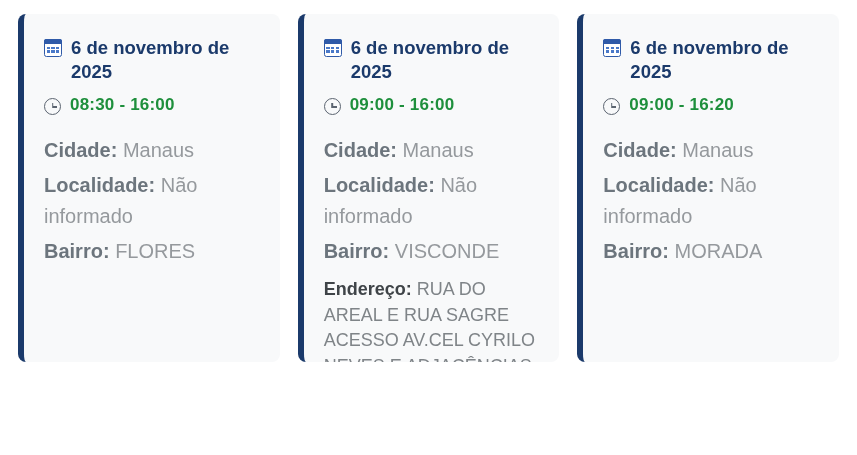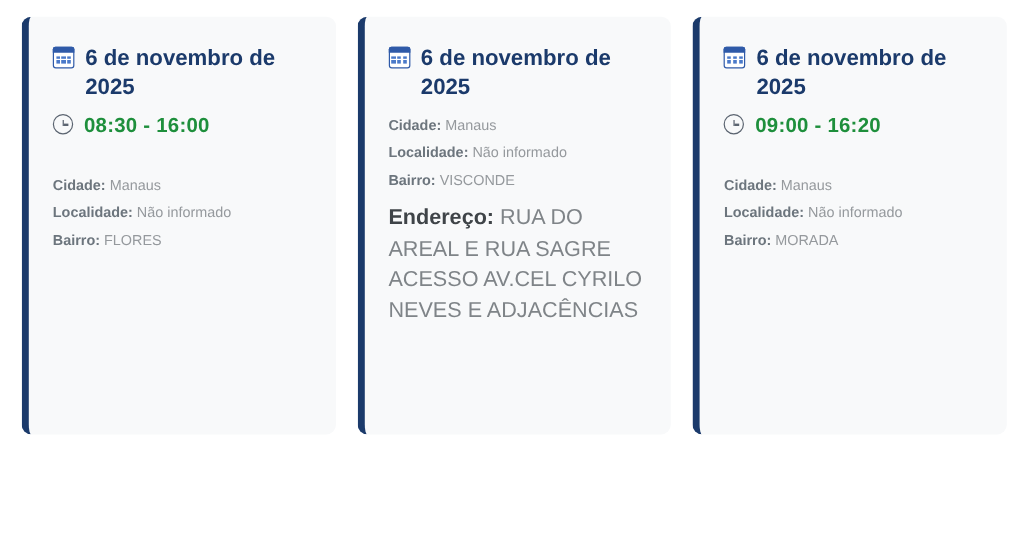--- a/index.html
+++ b/index.html
@@ -39,31 +39,31 @@
   .date-row {
     margin-bottom: 12px;
   }
   .date-text {
     color: #1b3a6b;
     font-size: 18.5px;
     font-weight: 600;
     line-height: 1.28;
   }
   .time-row {
-    margin-bottom: 30px;
-    align-items: flex-start;
+    margin-bottom: 20px;
+    align-items: flex-end;
   }
   .time-text {
     color: #1e8f3c;
     font-size: 17px;
     font-weight: 700;
     letter-spacing: 0.2px;
   }
   .field {
-    font-size: 12px;
+    font-size: 20px;
     line-height: 1.55;
     color: #8a8f94;
     margin-bottom: 4px;
   }
   .field .label {
     color: #6c757d;
     font-weight: 700;
   }
   .field .value {
     color: #95999d;
@@ -197,20 +197,24 @@
             <i></i>
             <i></i>
             <i></i>
             <i></i>
             <i></i>
             <i></i>
           </span>
       </span>
       <span class="date-text">6 de novembro de 2025</span>
     </div>
+    <div class="row time-row">
+      <span class="icon clock-icon"></span>
+      <span class="time-text">09:00 - 16:00</span>
+    </div>
     <div class="field">
       <span class="label">Cidade:</span>
       <span class="value">Manaus</span>
     </div>
     <div class="field">
       <span class="label">Localidade:</span>
       <span class="value">Não informado</span>
     </div>
     <div class="field">
       <span class="label">Bairro:</span>

